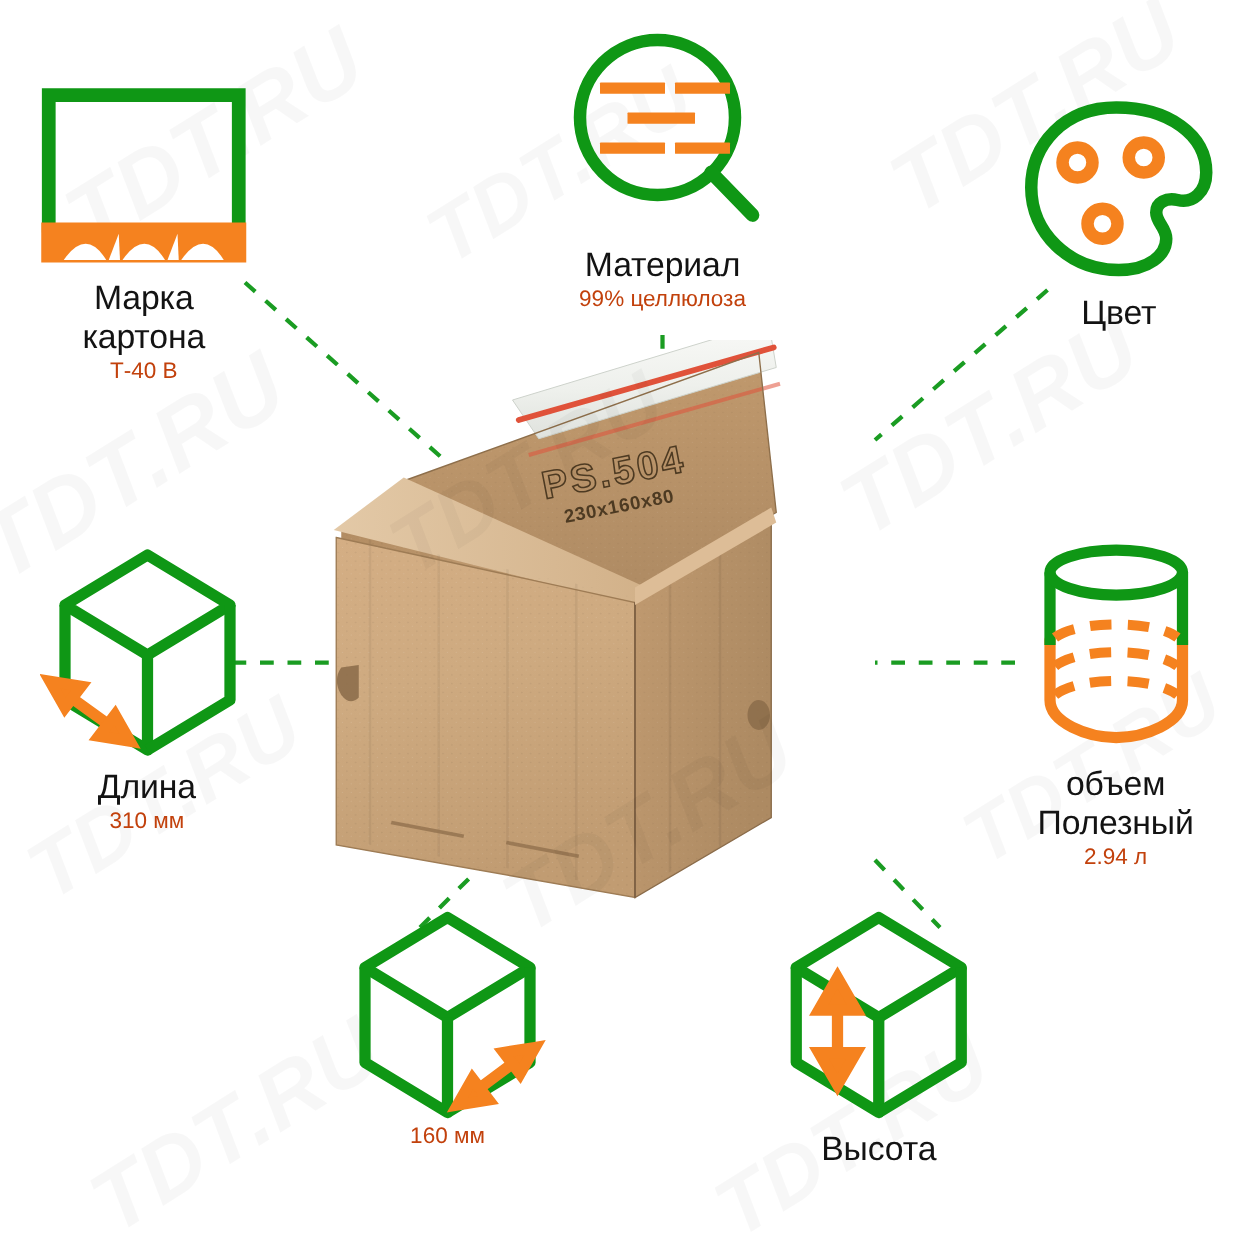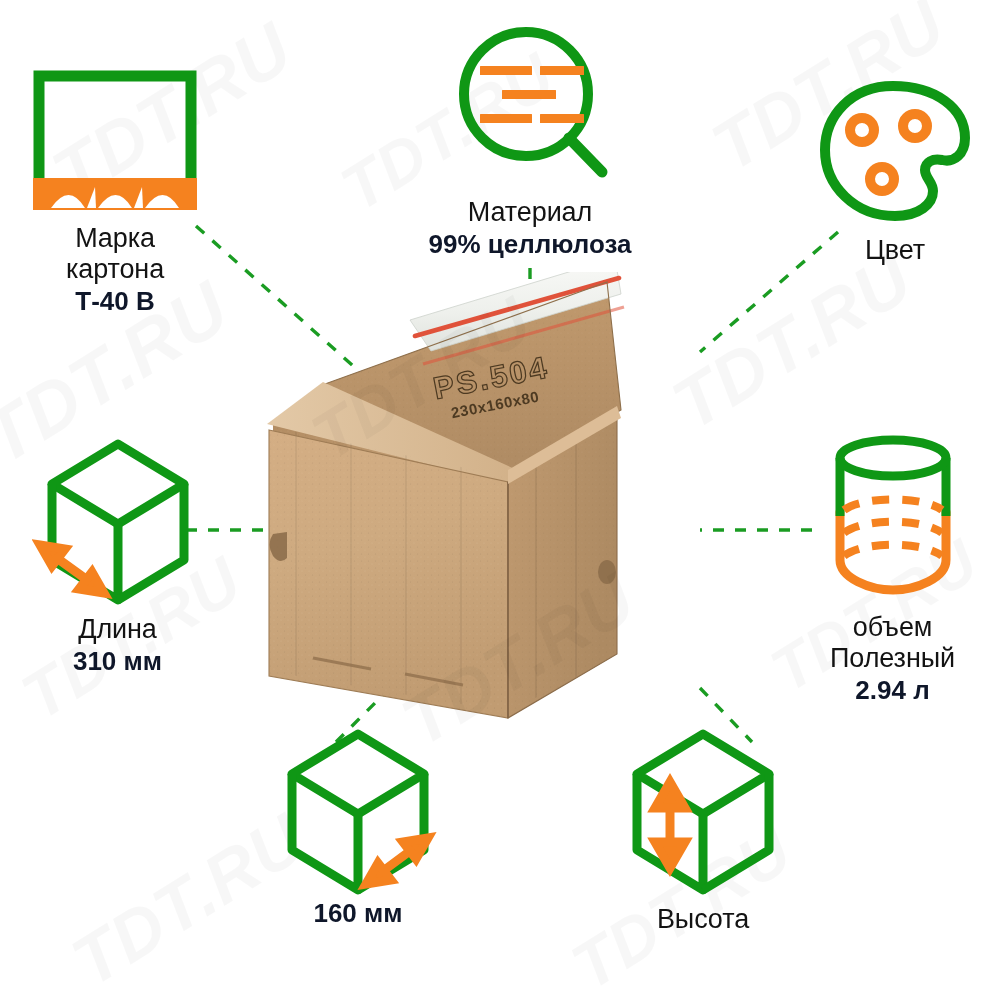--- a/index.html
+++ b/index.html
@@ -33,21 +33,21 @@
   .boxwrap{position:absolute;left:255px;top:272px;width:480px;height:490px;z-index:3;}
 
   
   .node{position:absolute;z-index:6;text-align:center;}
   .node .icon{display:block;margin:0 auto;}
   .ttl{
     font-size:27px;font-weight:normal;color:#131313;
     line-height:1.14;margin-top:7px;letter-spacing:-0.1px;
   }
   .val{
-    font-size:26px;font-weight:bold;color:#0f172a;
+    font-size:18px;font-weight:normal;color:#c2410c;
     line-height:1.18;margin-top:1px;
   }
 
   
   #n-grade   {left:0px;  top:66px;  width:230px;}
   #n-mat     {left:380px;top:20px;  width:300px;}
   #n-color   {left:790px;top:78px;  width:210px;}
   #n-length  {left:10px; top:432px; width:215px;}
   #n-volume  {left:785px;top:430px; width:215px;}
   #n-width   {left:243px;top:722px; width:230px;}

